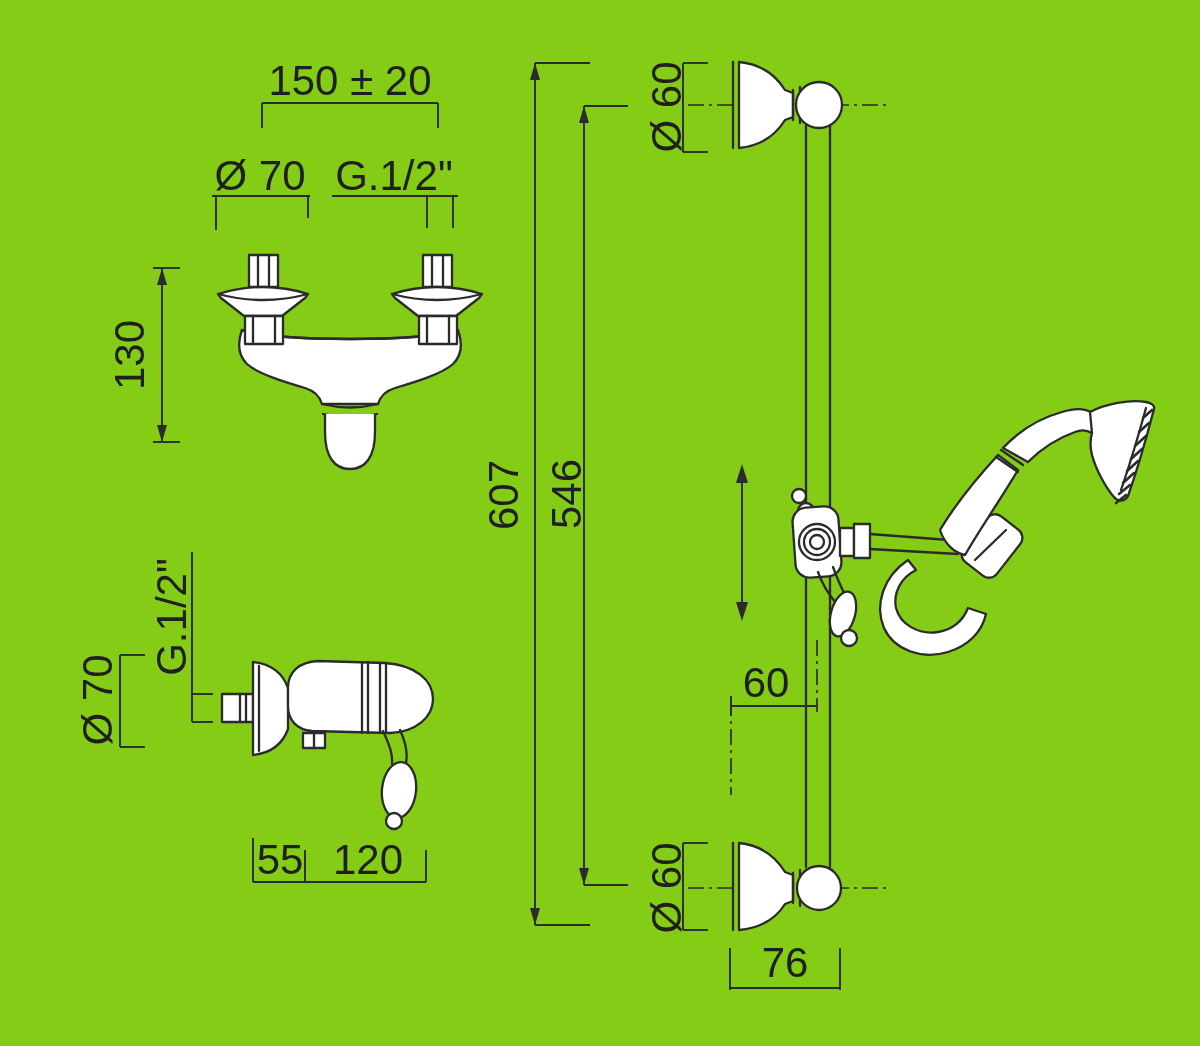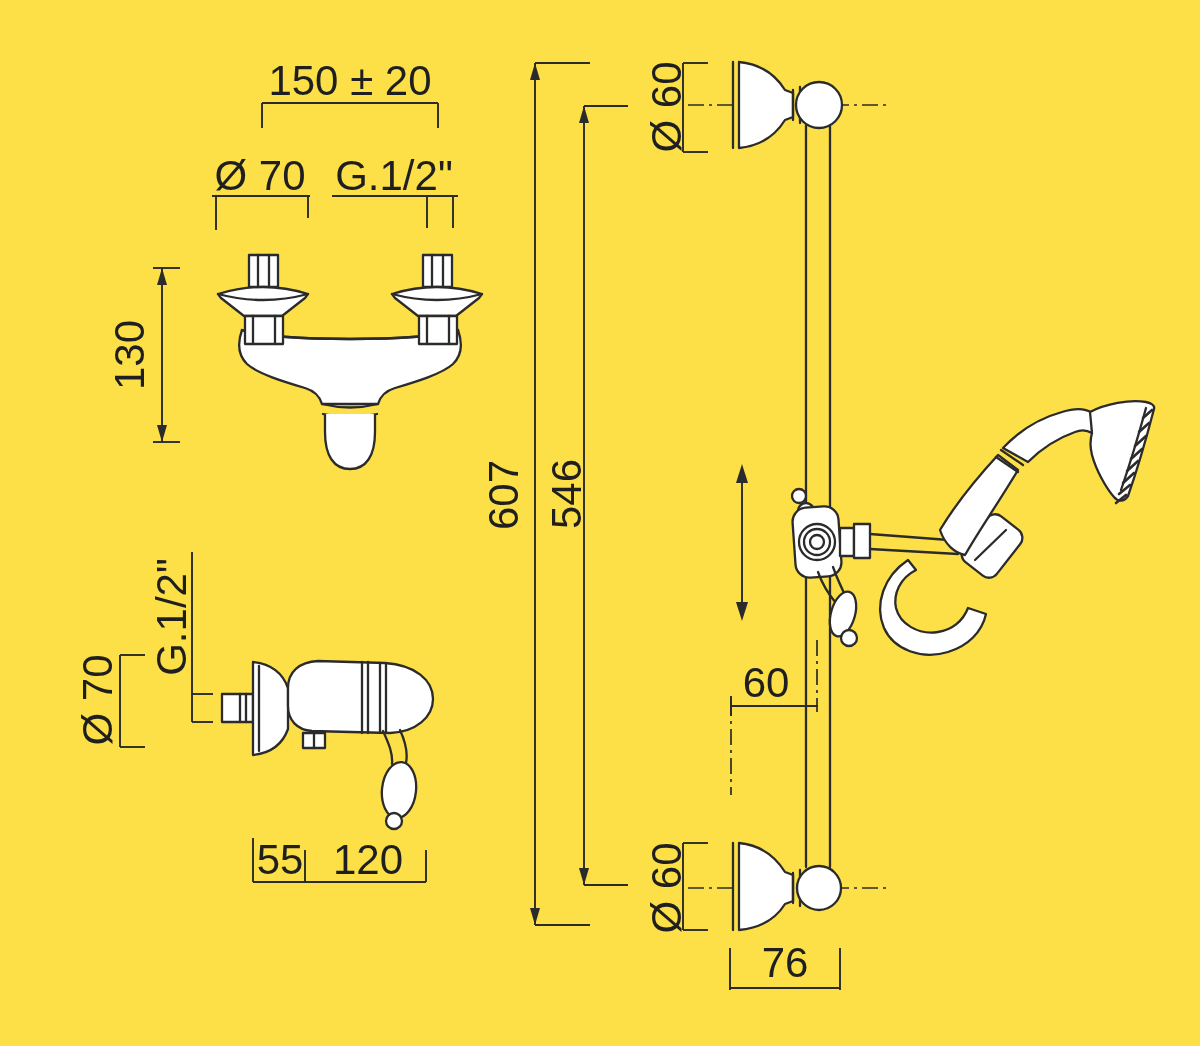--- a/index.html
+++ b/index.html
@@ -1,16 +1,16 @@
 <!DOCTYPE html>
 <html><head>
 <meta charset="utf-8">
 <style>
   html,body{margin:0;padding:0;background:#ffffff;}
-  .sheet{position:relative;width:1200px;height:1046px;background:#fde047;overflow:hidden;
+  .sheet{position:relative;width:1200px;height:1046px;background:#84cc16;overflow:hidden;
          font-family:"Liberation Sans",sans-serif;}
   svg{display:block;}
   svg text{font-family:"Liberation Sans",sans-serif;font-size:42px;fill:#1f1f1f;}
   .ol{stroke:#2b2b2b;stroke-width:2.3;fill:none;stroke-linecap:round;stroke-linejoin:round;}
   .ow{stroke:#2b2b2b;stroke-width:2.3;fill:#ffffff;stroke-linejoin:round;}
   .dim{stroke:#2b2b2b;stroke-width:1.9;fill:none;stroke-linecap:butt;}
   .cl{stroke:#2b2b2b;stroke-width:1.7;fill:none;stroke-dasharray:16 5 3 5;}
   .ah{fill:#2b2b2b;stroke:none;}
   .hatch{stroke:#2b2b2b;stroke-width:2.6;fill:none;stroke-linecap:round;}
 </style>

